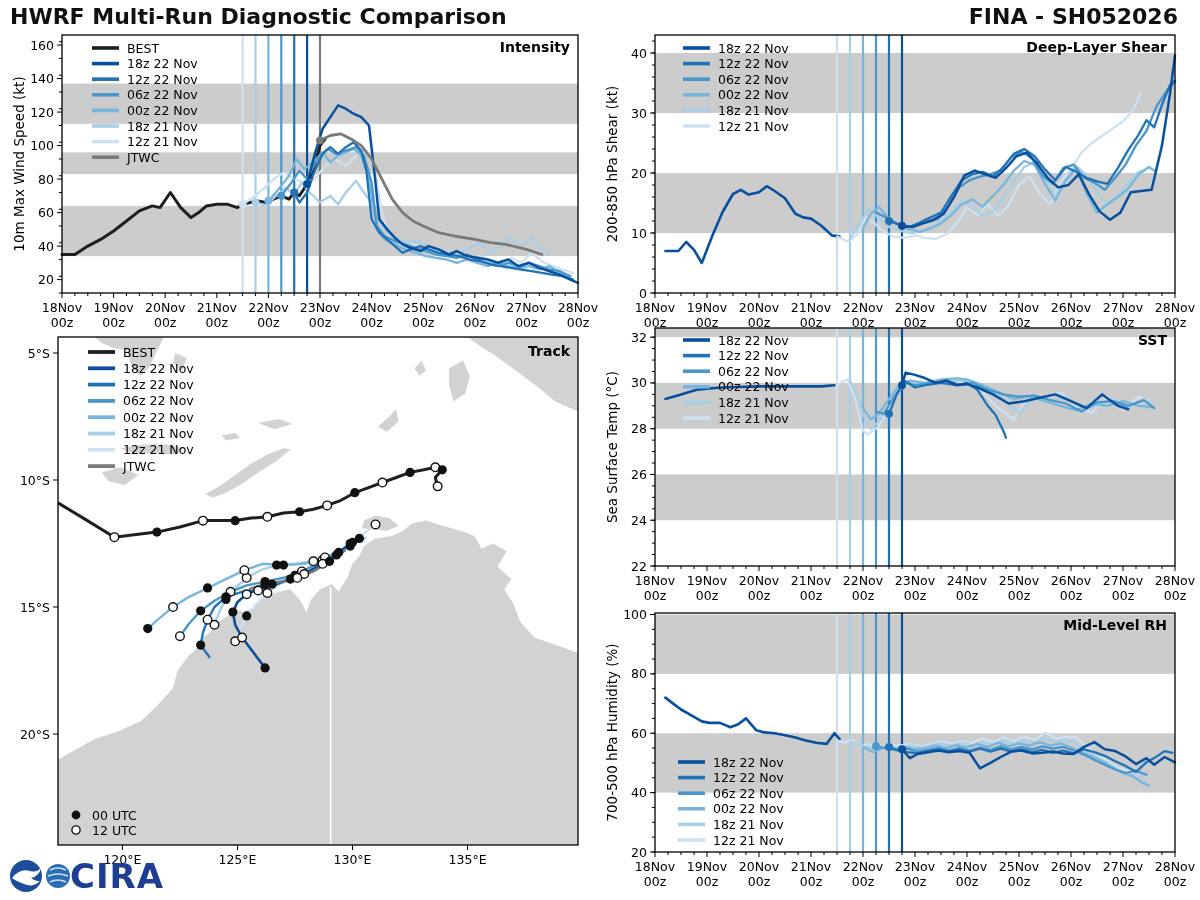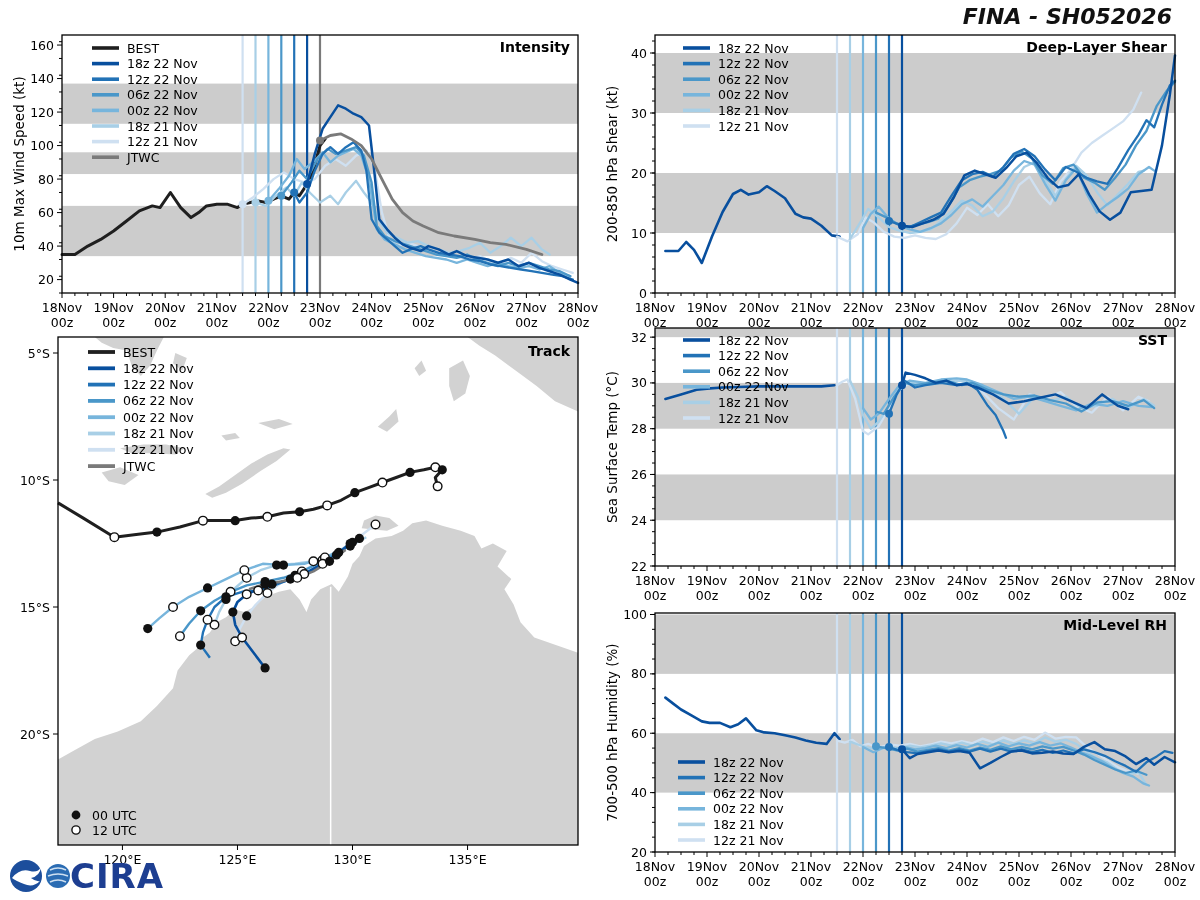--- a/index.html
+++ b/index.html
@@ -1,25 +1,26 @@
 <!DOCTYPE html>
 <html><head>
 <meta charset="utf-8">
 <style>
   html,body{margin:0;padding:0;background:#fff;}
   #page{position:relative;width:1200px;height:900px;background:#fff;font-family:"DejaVu Sans",sans-serif;overflow:hidden;}
   #fig{position:absolute;left:0;top:0;}
   .hdr{position:absolute;top:4px;font-weight:bold;font-size:22px;color:#111;}
   #hdrL{left:10px;}
-  #hdrR{right:28px;font-style:italic;}
+  #hdrR{right:22px;}
   text{font-family:"DejaVu Sans",sans-serif;}
 </style>
 </head>
 <body>
 <div id="page">
+  <div class="hdr" id="hdrL">HWRF Multi-Run Diagnostic Comparison</div>
   <div class="hdr" id="hdrR">FINA - SH052026</div>
   <svg id="fig" width="1200" height="900">
     <g id="panel-intensity">
         <g>
           <rect x="62" y="205.88311688311688" width="516" height="50.25974025974023" fill="#cccccc"></rect>
           <rect x="62" y="152.27272727272725" width="516" height="21.779220779220793" fill="#cccccc"></rect>
           <rect x="62" y="83.58441558441558" width="516" height="40.20779220779221" fill="#cccccc"></rect>
         </g>
         <g>
           <line x1="242.6" y1="35" x2="242.6" y2="293" stroke="#cfe0f1" stroke-width="2.2"></line>

